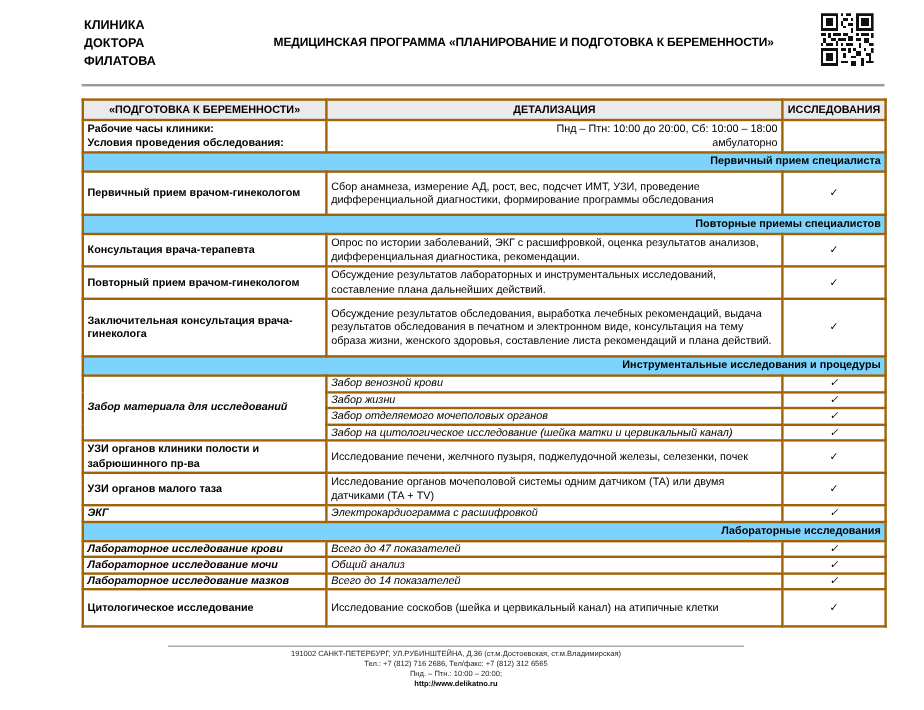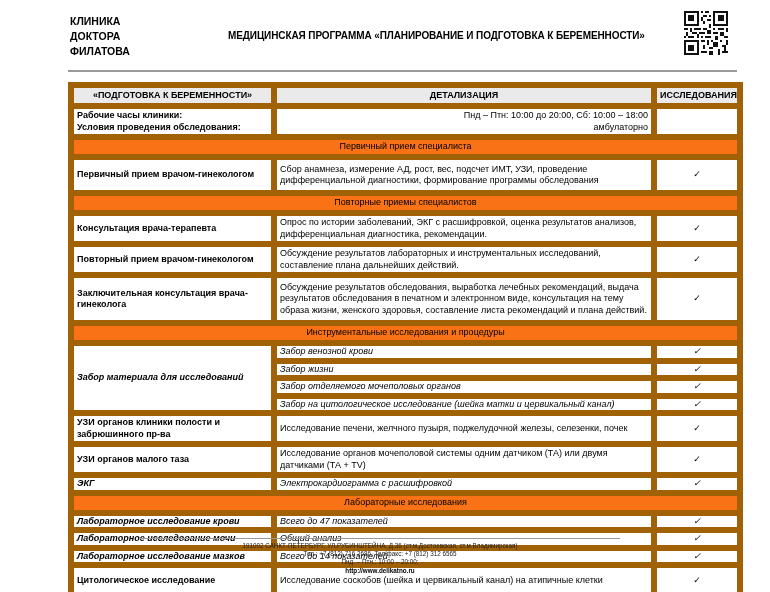--- a/index.html
+++ b/index.html
@@ -4,24 +4,24 @@
 <style>
   html, body { margin:0; padding:0; background:#ffffff; }
   body { width:770px; height:592px; position:relative; overflow:hidden;
          font-family:"Liberation Sans", sans-serif; color:#000; }
   .clinic { position:absolute; left:70px; top:14px; font-size:10.5px; font-weight:bold; line-height:15px; }
   .doc-title { position:absolute; left:228px; top:30px; font-size:10px; font-weight:bold; letter-spacing:-0.1px; }
   .qr { position:absolute; left:684px; top:11px; width:44px; height:44px; }
   .hr-top { position:absolute; left:68px; top:70px; width:669px; height:2px; background:#9a9a9a; }
 
   table.grid { position:absolute; left:68px; top:82px; width:669px; border-collapse:collapse; table-layout:fixed; font-size:9px; line-height:11.5px; }
-  table.grid td, table.grid th { border:6px solid #a16207; padding:1px 3px; vertical-align:middle; }
+  table.grid td, table.grid th { border:2px solid #a16207; padding:1px 3px; vertical-align:middle; }
   table.grid th { background:#eaeaea; font-weight:bold; text-align:center; height:13px; font-size:9px; }
   td.bold { font-weight:bold; }
-  td.section { background:#f97316; font-weight:normal; text-align:center; height:12px; }
+  td.section { background:#7dd3fc; font-weight:bold; text-align:right; height:12px; }
   td.center { text-align:right; }
   td.check { text-align:center; font-size:9px; }
   tr.thin td { height:11px; padding-top:0; padding-bottom:0;font-style:italic; }
 
   .hr-bot { position:absolute; left:140px; top:538px; width:480px; height:1px; background:#9a9a9a; }
   .footer { position:absolute; left:140px; top:542px; width:480px; text-align:center; font-size:6.3px; line-height:8.2px; color:#222; }
   .footer .url { font-weight:bold; color:#000; }
 </style>
 </head>
 <body>

